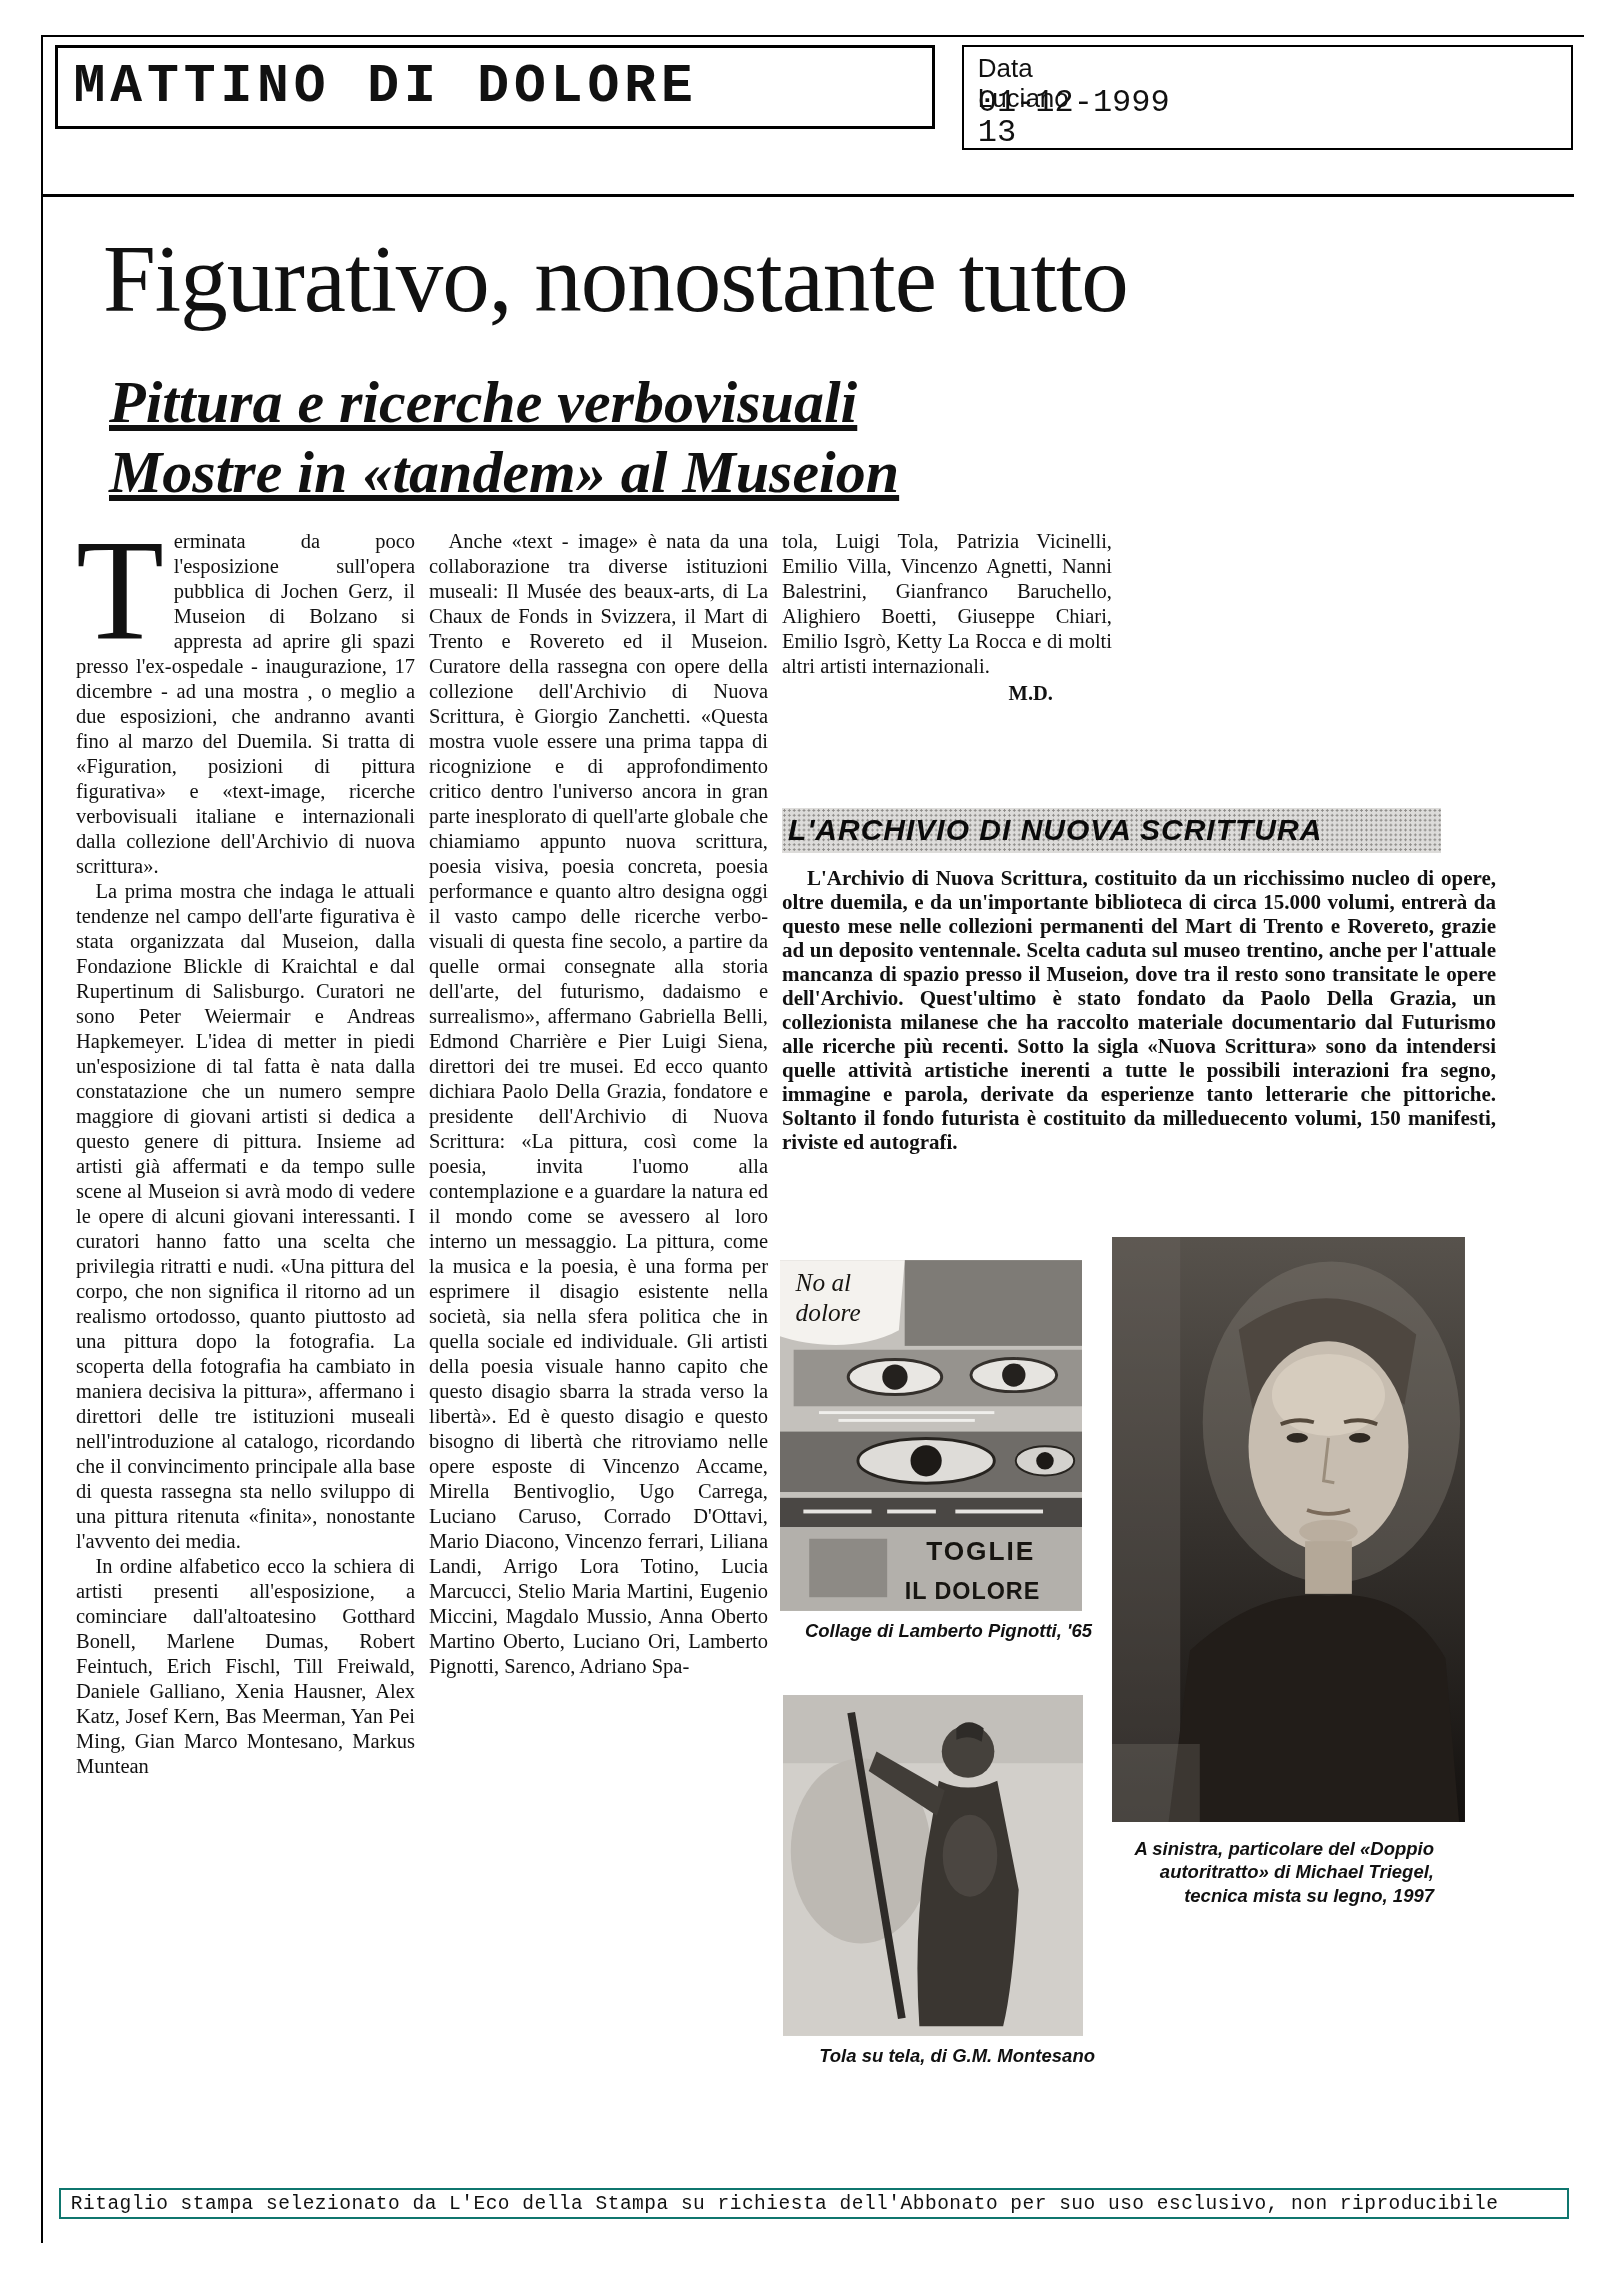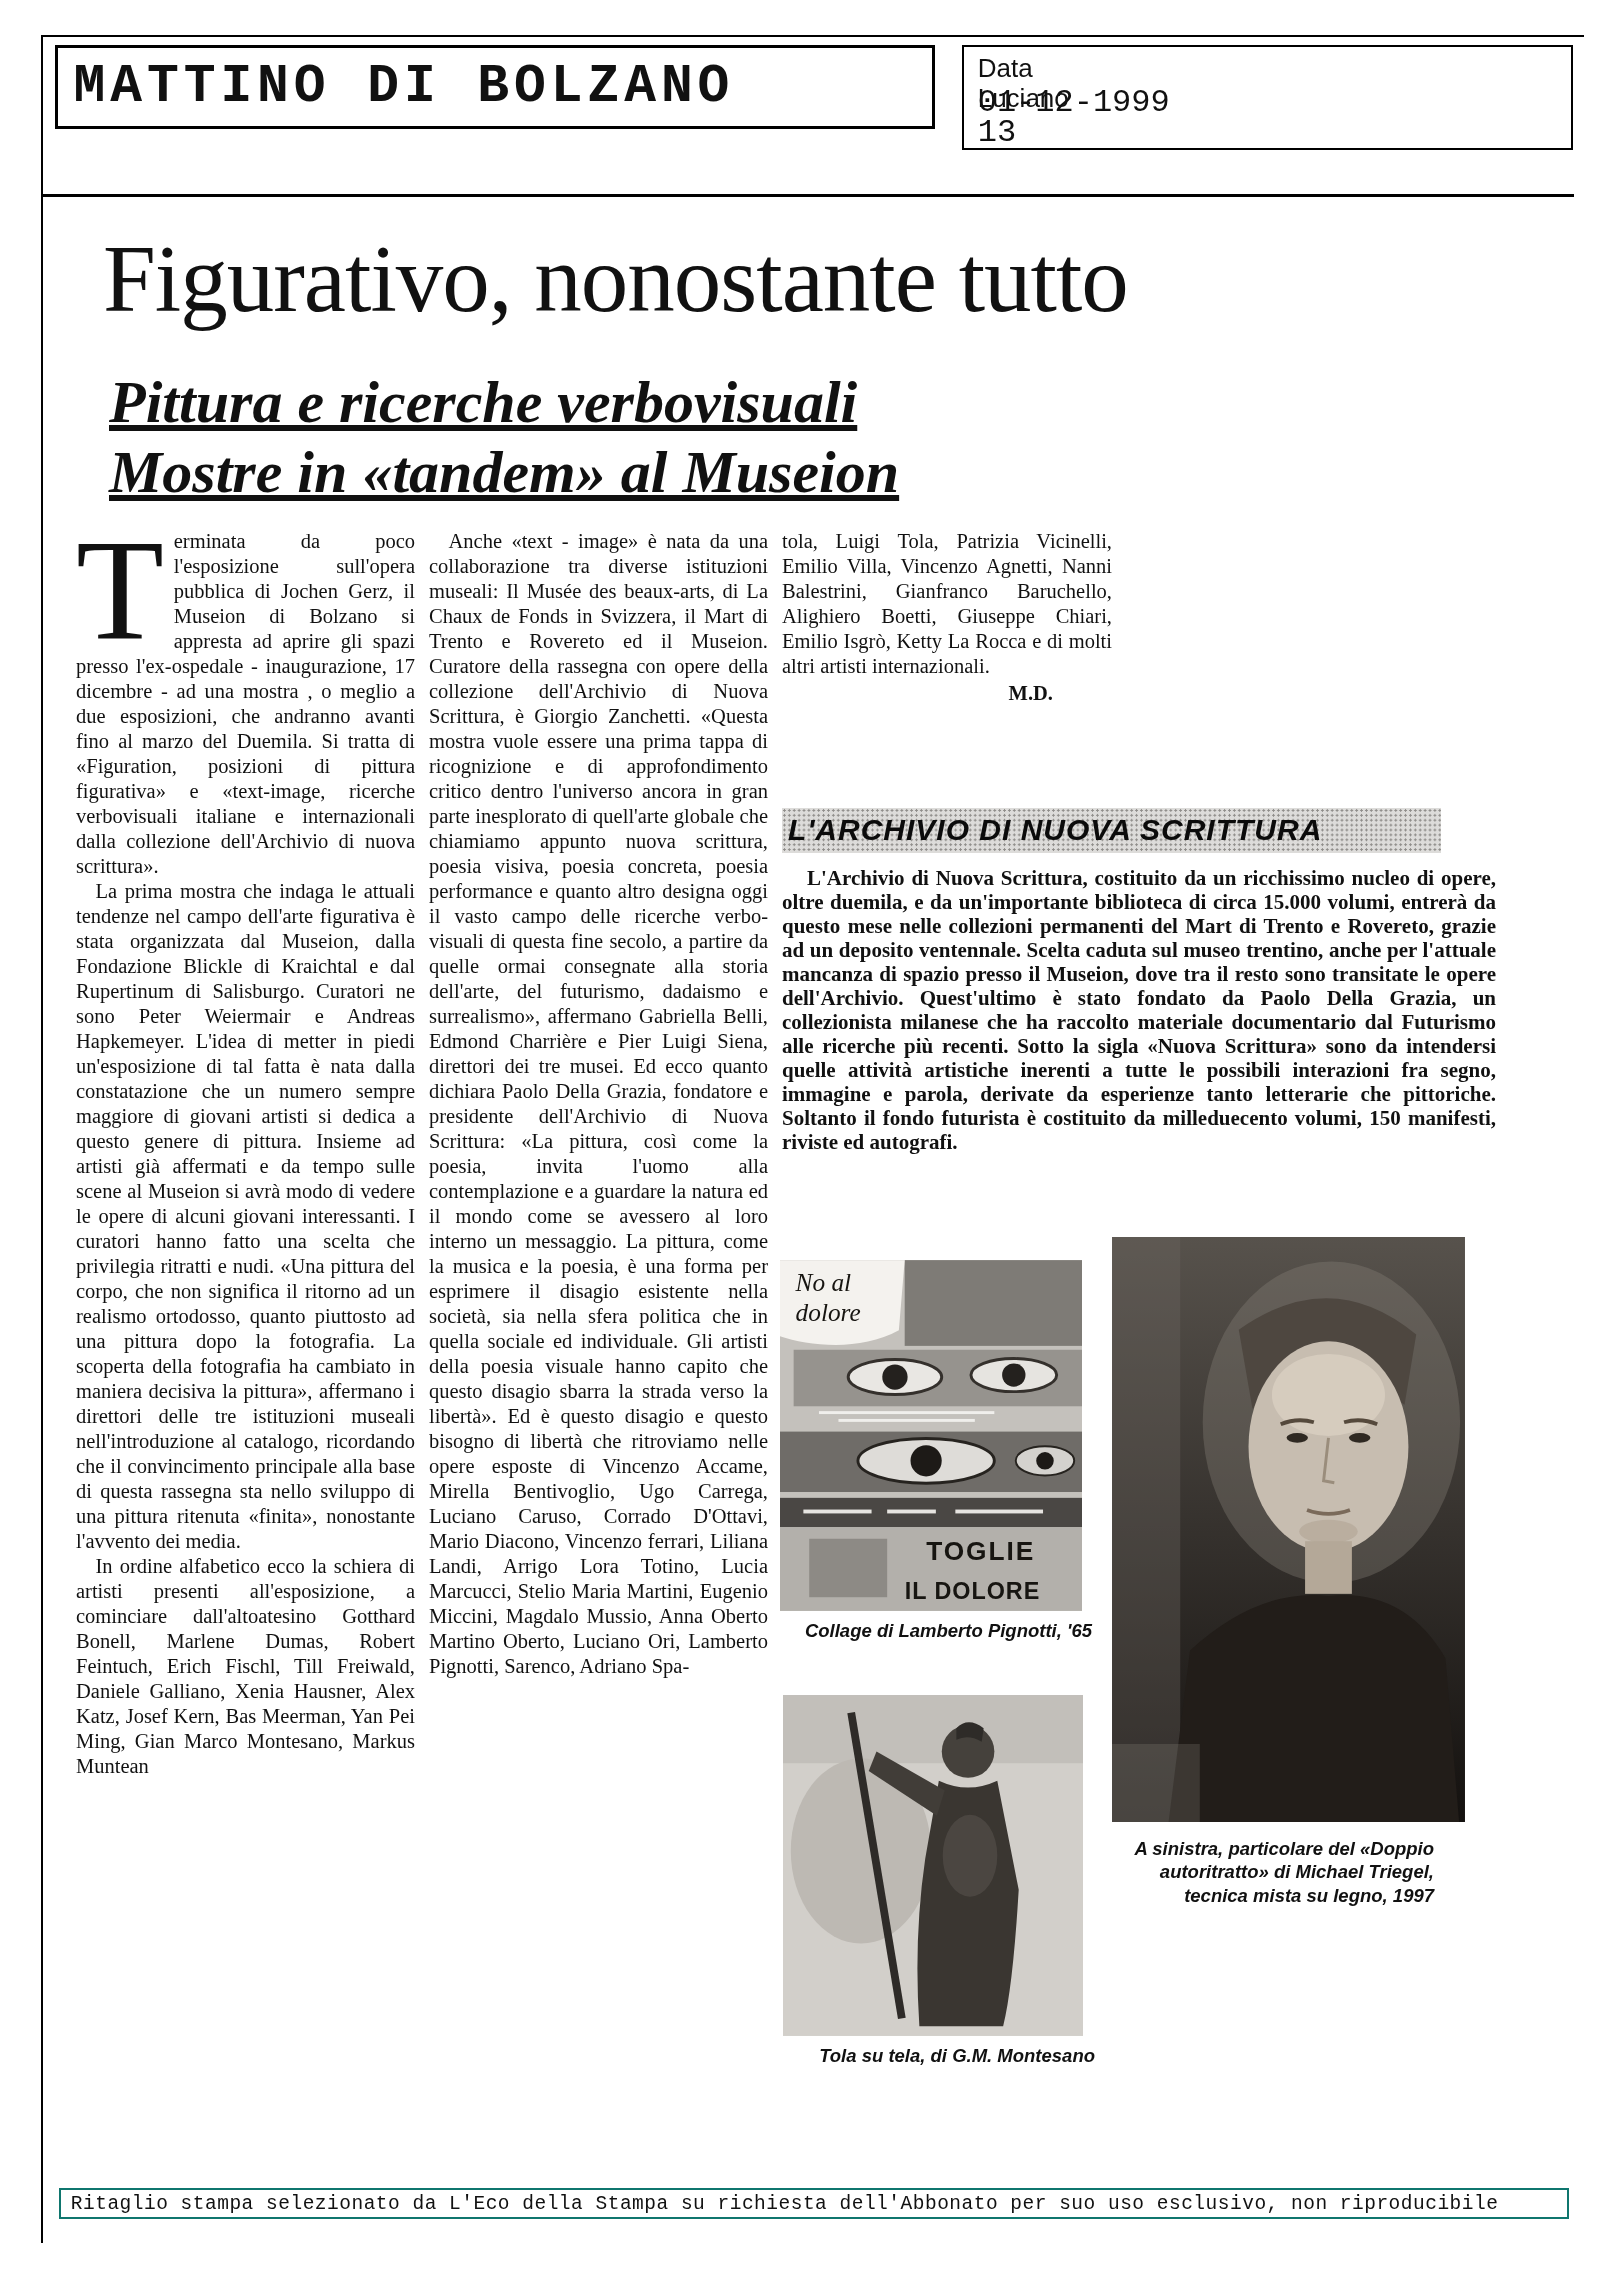--- a/index.html
+++ b/index.html
@@ -126,21 +126,21 @@
   }
 </style>
 </head>
 <body>
 
 <div id="page">
 
   <div class="page-frame"></div>
 
   <div class="masthead">
-    <span class="masthead-title">MATTINO DI BOLZANO</span>
+    <span class="masthead-title">MATTINO DI DOLORE</span>
   </div>
 
   <div class="metabox">
     <div class="meta-row">
       <span class="meta-label">Data</span>
       <span class="meta-value">01-12-1999</span>
     </div>
     <div class="meta-row">
       <span class="meta-label">Luciano</span>
       <span class="meta-value">13</span>

